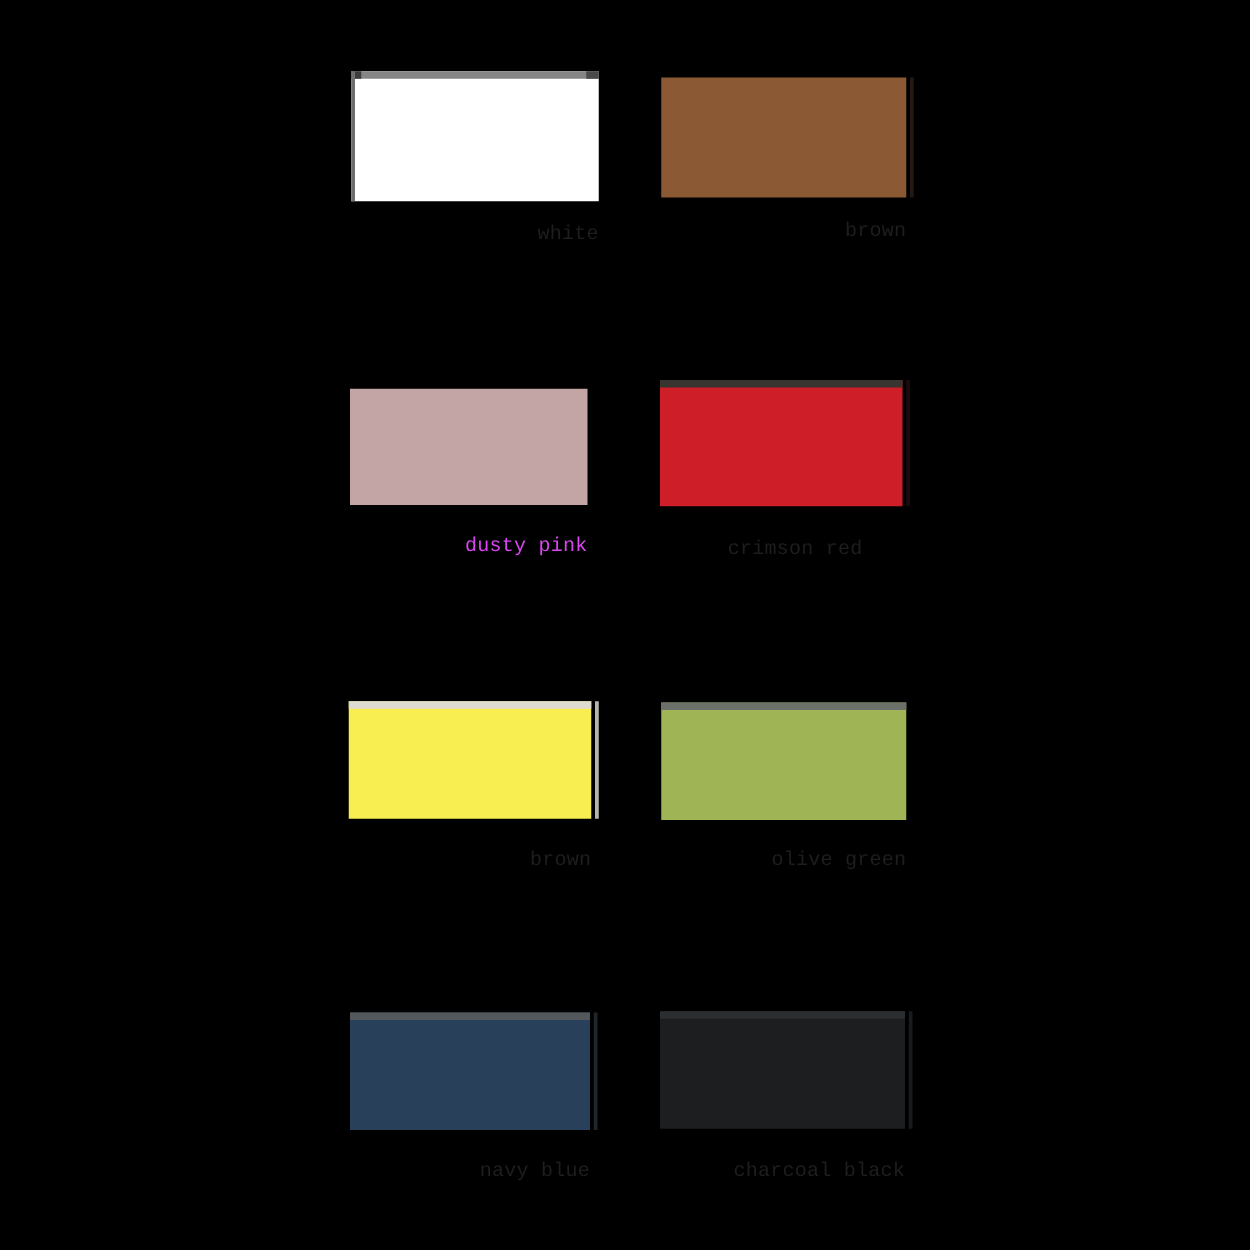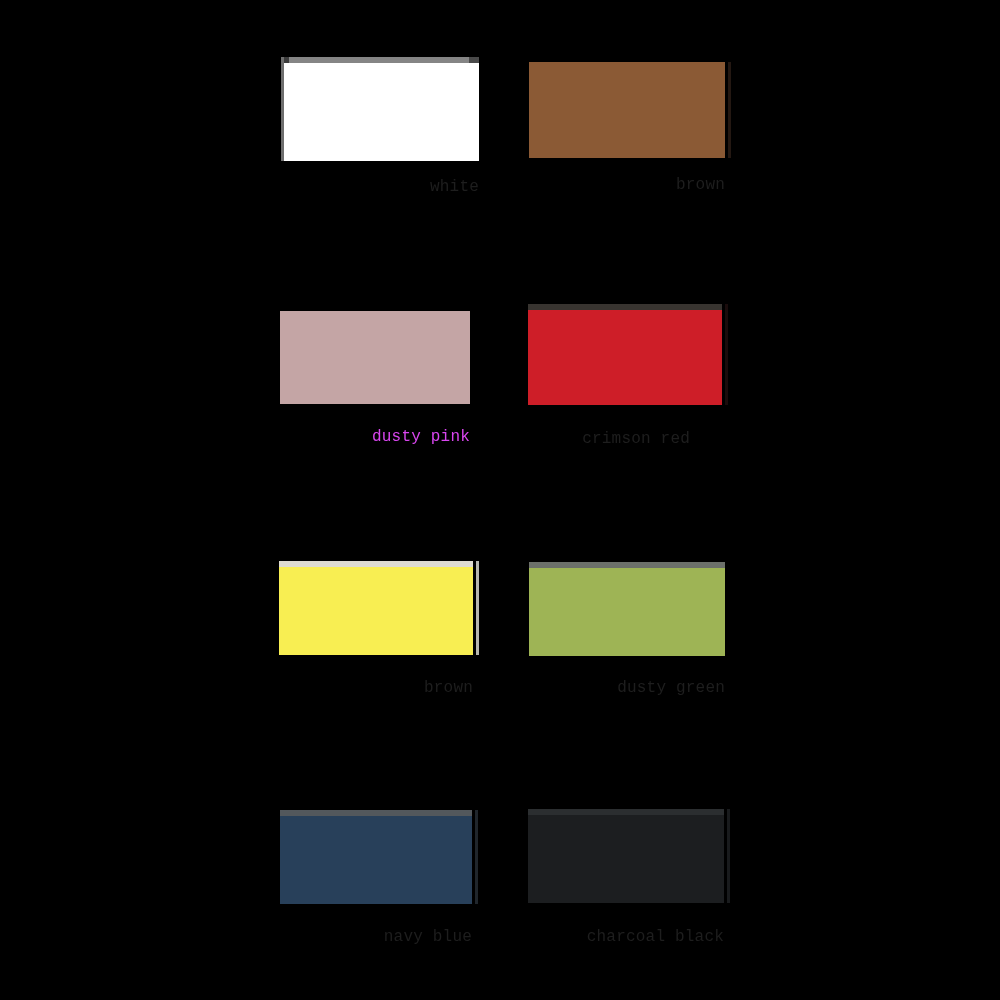--- a/index.html
+++ b/index.html
@@ -111,21 +111,21 @@
       <div class="swatch-chip" style="left: 279px; top: 561px; width: 194px; height: 94px; background: rgb(248, 238, 82); pointer-events: auto;">
         <div class="chip-topbar" style="background: rgb(222, 219, 208);"></div>
       </div>
       <div class="chip-rightrail" style="background: rgb(182, 182, 174); left: 476px; top: 561px; height: 94px; position: absolute;"></div>
       <div class="swatch-label" style="left: 279px; top: 679px; width: 194px; color: rgb(30, 30, 30);">brown</div>
     </div>
     <div class="swatch-cell" style="left: 0px; top: 0px; width: 1000px; height: 1000px; pointer-events: none;">
       <div class="swatch-chip" style="left: 529px; top: 562px; width: 196px; height: 94px; background: rgb(158, 180, 85); pointer-events: auto;">
         <div class="chip-topbar" style="background: rgb(108, 112, 106);"></div>
       </div>
-      <div class="swatch-label" style="left: 529px; top: 679px; width: 196px; color: rgb(30, 30, 30);">dusty green</div>
+      <div class="swatch-label" style="left: 529px; top: 679px; width: 196px; color: rgb(30, 30, 30);">olive green</div>
     </div>
     <div class="swatch-cell" style="left: 0px; top: 0px; width: 852px; height: 1000px; pointer-events: none;">
       <div class="swatch-chip" style="left: 280px; top: 810px; width: 192px; height: 94px; background: rgb(40, 64, 90); pointer-events: auto;">
         <div class="chip-topbar" style="background: rgb(83, 88, 92);"></div>
       </div>
       <div class="chip-rightrail" style="background: rgb(32, 38, 44); left: 475px; top: 810px; height: 94px; position: absolute;"></div>
       <div class="swatch-label" style="left: 280px; top: 928px; width: 192px; color: rgb(30, 30, 30);">navy blue</div>
     </div>
     <div class="swatch-cell" style="left: 0px; top: 0px; width: 1000px; height: 1000px; pointer-events: none; padding-left: 12px;">
       <div class="swatch-chip" style="left: 528px; top: 809px; width: 196px; height: 94px; background: rgb(28, 30, 32); pointer-events: auto;">

